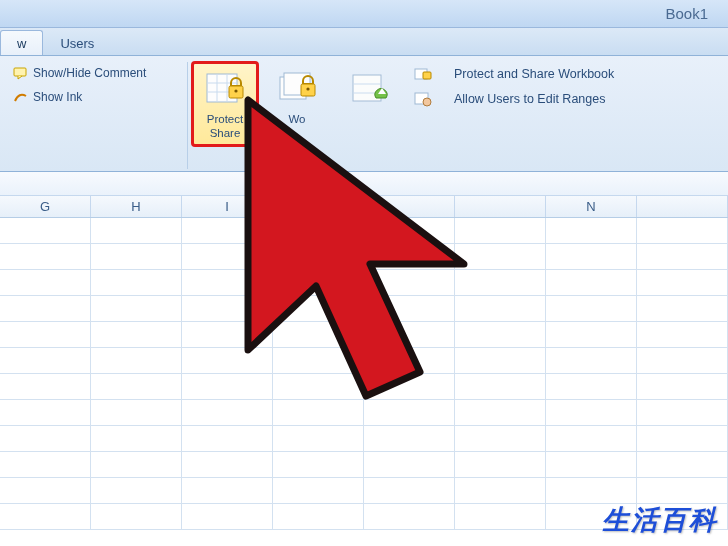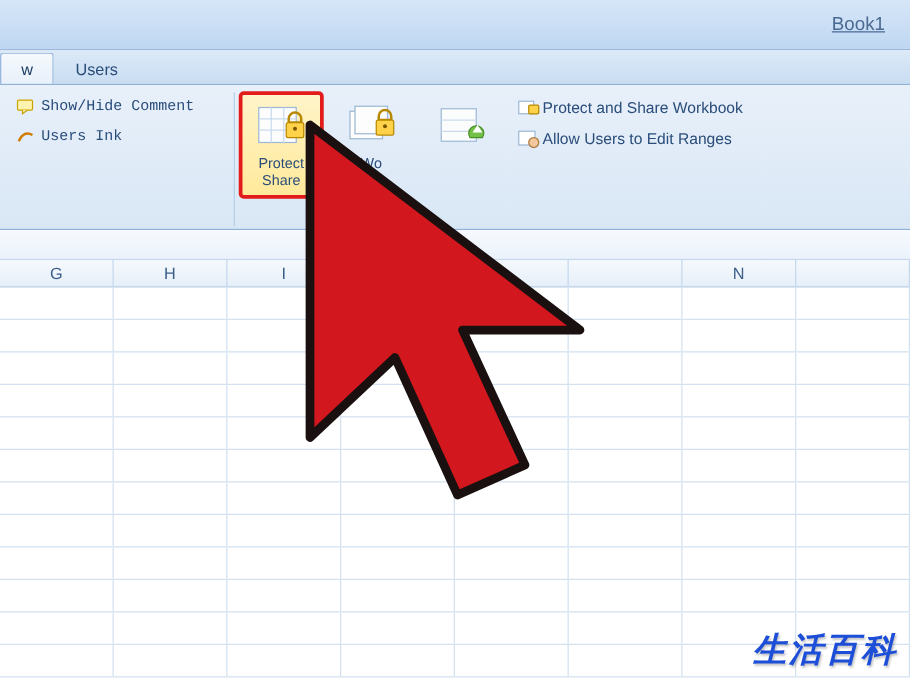--- a/index.html
+++ b/index.html
@@ -6,30 +6,29 @@
   body {
     font-family: "Segoe UI", Tahoma, sans-serif;
     font-size: 12px;
     background: #fff;
     width: 728px;
     height: 546px;
     overflow: hidden;
     position: relative;
   }
   .title-bar {
-    height: 40px;
+    height: 28px;
     background: linear-gradient(#d6e6f8, #bfd7f2);
     border-bottom: 1px solid #9ab8dd;
     display: flex;
     align-items: center;
     justify-content: flex-end;
     padding-right: 20px;
     font-size: 15px;
     color: #4a6a92;
-    text-decoration: underline;
   }
   .tab-row {
     height: 28px;
     background: linear-gradient(#dce9f7, #c9ddf2);
     display: flex;
     align-items: flex-end;
     padding-left: 0;
     border-bottom: 1px solid #8fb2d8;
   }
   .tab {
@@ -59,21 +58,20 @@
     flex-direction: column;
     border-right: 1px solid #b8cfe8;
     padding: 0 6px;
     height: 100%;
   }
   .comment-list {
     display: flex;
     flex-direction: column;
     gap: 6px;
     padding-top: 2px;
-    font-family: Liberation Mono, monospace;
   }
   .comment-item {
     display: flex;
     align-items: center;
     gap: 4px;
     color: #2a4d7a;
     font-size: 12px;
     cursor: pointer;
     padding: 2px 3px;
   }
@@ -119,21 +117,21 @@
   .protect-list {
     display: flex;
     flex-direction: column;
     gap: 5px;
     padding: 2px 6px 0 6px;
     min-width: 240px;
   }
   .protect-item {
     display: flex;
     align-items: center;
-    gap: 2px;
+    gap: 22px;
     color: #2a4d7a;
     font-size: 12.5px;
     cursor: pointer;
     padding: 2px;
   }
   .protect-item .mini-icon {
     width: 18px;
     height: 16px;
   }
   .spacer-row {
@@ -228,21 +226,21 @@
             </svg>
         </span>
         <span>Show/Hide Comment</span>
       </div>
       <div class="comment-item">
         <span class="mini-icon">
           <svg width="16" height="14">
               <path d="M2 11 Q6 2 13 6" stroke="#d07c00" stroke-width="2" fill="none"></path>
             </svg>
         </span>
-        <span>Users Ink</span>
+        <span>Show Ink</span>
       </div>
     </div>
   </div>
 
   <div class="big-buttons">
     <div class="big-btn highlighted">
       <span class="icon-wrap">
         <svg width="42" height="40">
           <rect x="3" y="6" width="30" height="28" fill="#fdfdfd" stroke="#9fb9d4"></rect>
           <line x1="3" y1="15" x2="33" y2="15" stroke="#c9dbee"></line>

